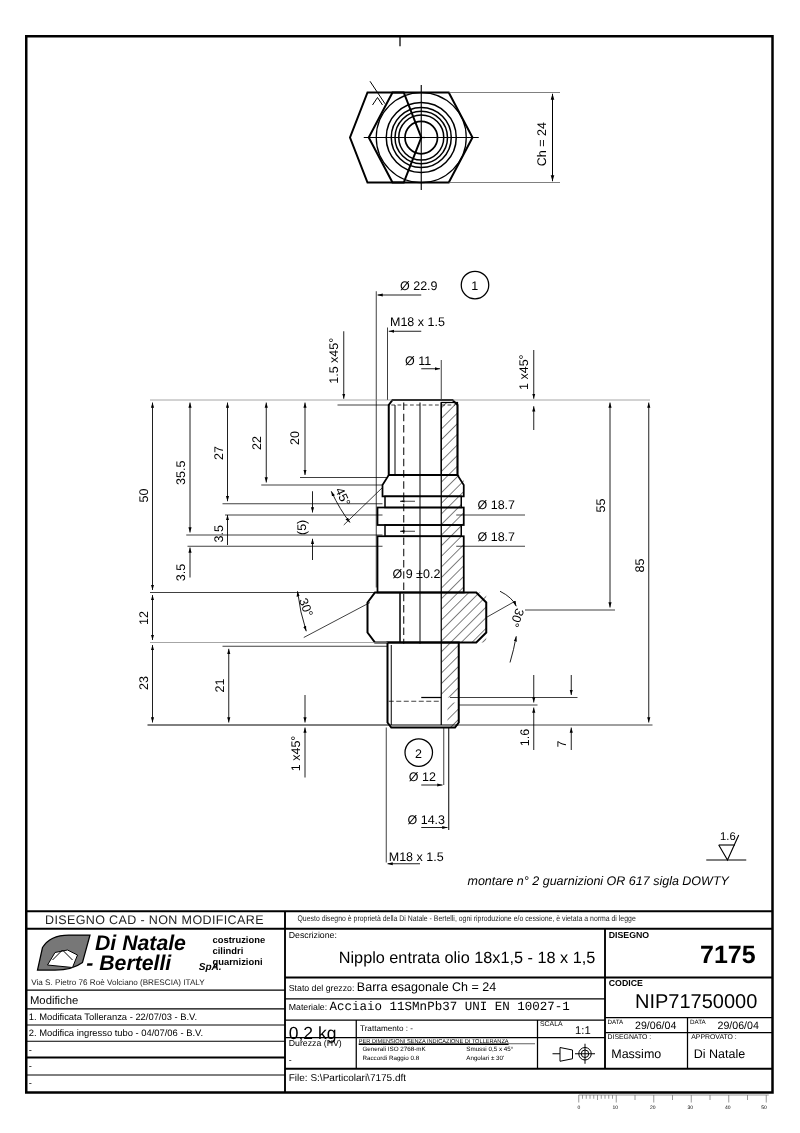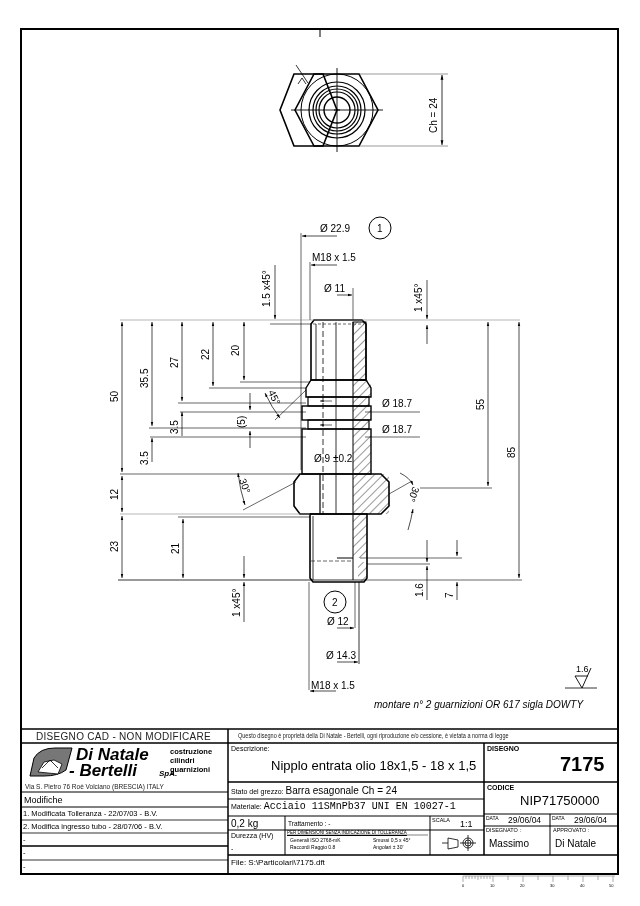--- a/index.html
+++ b/index.html
@@ -288,57 +288,57 @@
   <div class="txt" style="left:159px; top:769px; font-size:8px; font-weight:bold; font-style:italic;">SpA.</div>
   <div class="txt" style="left:170px; top:747px; width:52px; font-size:7.5px; font-weight:bold; text-align:left; line-height:9px;">
     <div>costruzione</div>
     <div>cilindri</div>
     <div>guarnizioni</div>
   </div>
   <div class="txt" style="left:25px; top:783px; font-size:6.5px; color:#222;">Via S. Pietro 76   Roè Volciano  (BRESCIA)   ITALY</div>
 
   <div class="txt" style="left:24px; top:795px; font-size:9px;">Modifiche</div>
   <div class="txt" style="left:23px; top:809px; font-size:7.5px;">1. Modificata Tolleranza - 22/07/03 - B.V.</div>
-  <div class="txt" style="left:23px; top:822px; font-size:7.5px;">2. Modifica ingresso tubo - 28/07/06 - B.V.</div>
+  <div class="txt" style="left:23px; top:822px; font-size:7.5px;">2. Modifica ingresso tubo - 04/07/06 - B.V.</div>
   <div class="txt" style="left:23px; top:835px; font-size:7.5px;">-</div>
   <div class="txt" style="left:23px; top:848px; font-size:7.5px;">-</div>
   <div class="txt" style="left:23px; top:862px; font-size:7.5px;">-</div>
 
   <div class="txt" style="left:231px; top:745px; font-size:7px;">Descrizione:</div>
   <div class="txt" style="left:231px; top:758px; font-size:13px;margin-left:40px;">Nipplo entrata olio 18x1,5 - 18 x 1,5</div>
 
   <div class="txt" style="left:231px; top:786px; font-size:7px; line-height:10px;">
     <span>Stato del grezzo:</span>
     <span style="font-size:10px;">Barra esagonale Ch = 24</span>
   </div>
   <div class="txt" style="left:231px; top:802px; font-size:7px; line-height:10px;">
     <span>Materiale:</span>
     <span style="font-size:10px;font-family:Liberation Mono, monospace;">Acciaio 11SMnPb37  UNI EN 10027-1</span>
   </div>
 
-  <div class="txt" style="left:231px; top:818px; font-size:10px;">0,2 kg</div>
+  <div class="txt" style="left:231px; top:818px; font-size:14px;">0,2 kg</div>
   <div class="txt" style="left:288px; top:820px; font-size:6.5px;">Trattamento : -</div>
   <div class="txt" style="left:432px; top:817px; font-size:5.5px;">SCALA</div>
   <div class="txt" style="left:460px; top:819px; font-size:9px;">1:1</div>
 
   <div class="txt" style="left:231px; top:832px; font-size:7px;">Durezza (HV)</div>
   <div class="txt" style="left:231px; top:845px; font-size:7px;">-</div>
 
   <div class="txt" style="left:287px; top:830px; font-size:4.5px; text-decoration:underline;">PER DIMENSIONI SENZA INDICAZIONE DI TOLLERANZA</div>
   <div class="txt" style="left:290px; top:837px; font-size:5px;">Generali  ISO 2768-mK</div>
   <div class="txt" style="left:290px; top:844px; font-size:5px;">Raccordi Raggio 0.8</div>
   <div class="txt" style="left:373px; top:837px; font-size:5px;">Smussi 0,5 x 45°</div>
   <div class="txt" style="left:373px; top:844px; font-size:5px;">Angolari ± 30'</div>
 
   <div class="txt" style="left:231px; top:858px; font-size:8px;">File: S:\Particolari\7175.dft</div>
 
   <div class="txt" style="left:487px; top:745px; font-size:7px; font-weight:bold;">DISEGNO</div>
   <div class="txt" style="left:560px; top:753px; width:54px; font-size:20px; font-weight:bold;">7175</div>
   <div class="txt" style="left:487px; top:784px; font-size:7px; font-weight:bold;">CODICE</div>
-  <div class="txt" style="left:520px; top:793px; width:94px; text-align:left; font-size:13px;">NIP71750000</div>
+  <div class="txt" style="left:508px; top:793px; width:94px; text-align:right; font-size:16px;">NIP71750000</div>
 
   <div class="txt" style="left:486px; top:815px; font-size:5px;">DATA</div>
   <div class="txt" style="left:508px; top:815px; font-size:8.5px;">29/06/04</div>
   <div class="txt" style="left:552px; top:815px; font-size:5px;">DATA</div>
   <div class="txt" style="left:574px; top:815px; font-size:8.5px;">29/06/04</div>
 
   <div class="txt" style="left:486px; top:827px; font-size:5.5px;">DISEGNATO :</div>
   <div class="txt" style="left:489px; top:838px; font-size:10px;">Massimo</div>
   <div class="txt" style="left:553px; top:827px; font-size:5.5px;">APPROVATO :</div>
   <div class="txt" style="left:555px; top:838px; font-size:10px;">Di Natale</div>

